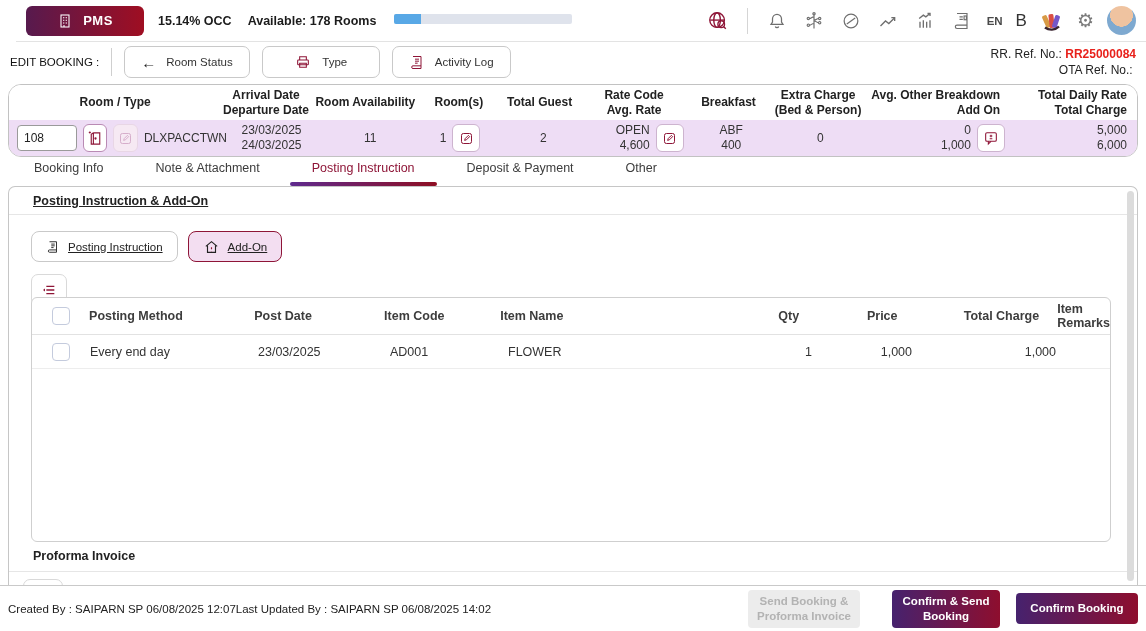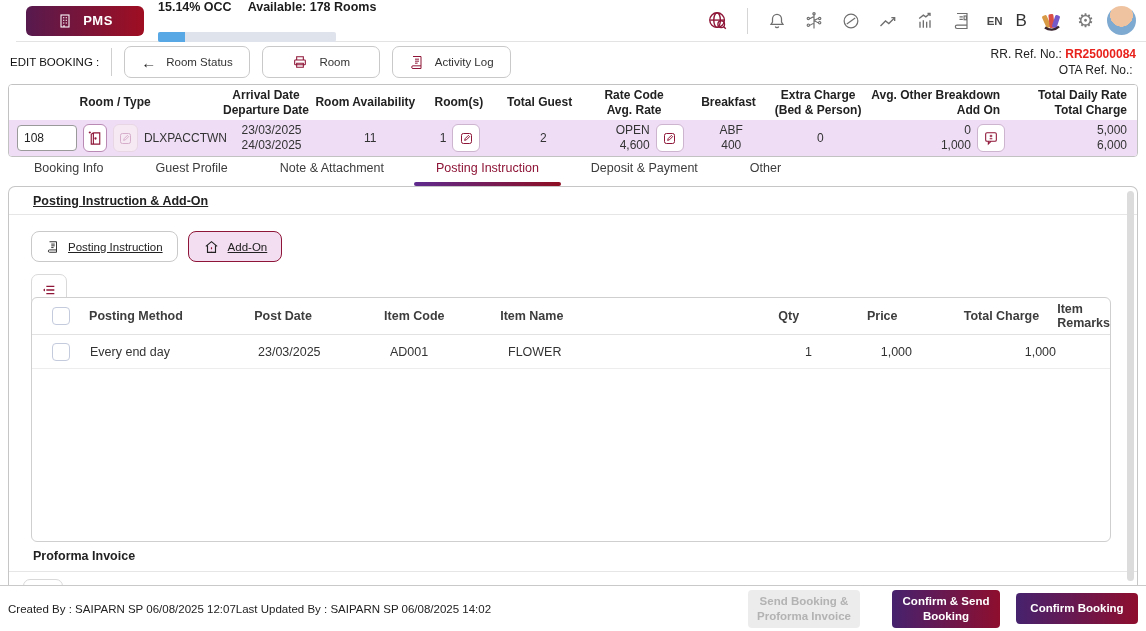--- a/index.html
+++ b/index.html
@@ -7,21 +7,21 @@
   body { font-family:"Liberation Sans", sans-serif; background:#fff; color:#222; overflow:hidden; }
   .screen { position:relative; width:1146px; height:631px; background:#fff; }
 
   
   .topbar { position:absolute; top:0; left:0; right:0; height:42px; background:#fff;
             border-bottom:1px solid #e3e3e3; display:flex; align-items:center; justify-content:space-between; padding:0 10px;margin-left:16px; }
   .topbar-left { display:flex; align-items:center; gap:14px; }
   .pms-badge { width:118px; height:30px; border-radius:6px; background:linear-gradient(90deg,#571a4e,#9f0e22);
                display:flex; align-items:center; justify-content:center; gap:10px; color:#fff; cursor:pointer; }
   .pms-badge span { font-size:13px; font-weight:bold; letter-spacing:.5px; }
-  .occ-block { display:flex; flex-direction:column; gap:18px; }
+  .occ-block { display:flex; flex-direction:row; gap:18px; }
   .occ-text { font-size:12.5px; font-weight:bold; color:#1c1c1c; display:flex; gap:16px; }
   .occ-track { width:178px; height:10px; background:#dfe3ec; border-radius:2px; overflow:hidden; }
   .occ-fill { height:100%; background:#58a8e6; }
 
   .topbar-right { display:flex; align-items:center; gap:13px; }
   .datetime { text-align:right; color:#8d8d8d; font-weight:bold; line-height:1.3; }
   .datetime .dt { font-size:13px; }
   .datetime .allday { font-size:12px; color:#9c9c9c; }
   .tb-divider { width:1px; height:26px; background:#d5d5d5; margin:0 4px; }
   .tb-icon { width:24px; height:24px; display:flex; align-items:center; justify-content:center; cursor:pointer; }
@@ -37,21 +37,21 @@
   .toolbar-left { display:flex; align-items:center; gap:12px; }
   .edit-label { font-size:11.5px; font-weight:normal; color:#111; }
   .tl-divider { width:1px; height:28px; background:#cfcfcf; }
   .tool-btn { height:32px; min-width:118px; padding:0 16px; border:1px solid #c9c9c9; border-radius:7px; background:#fff;
               display:flex; align-items:center; justify-content:center; gap:10px; font-size:11.5px; color:#333; cursor:pointer; }
   .back-arrow { font-size:15px; color:#222; }
   .refs { text-align:right; font-size:12px; color:#222; line-height:1.35; }
   .refs .red { color:#e8221c; font-weight:bold; }
 
   
-  .bk-table { position:absolute; top:84px; left:8px; right:8px; height:73px; border:1px solid #c2c2c2; border-radius:4px;
+  .bk-table { position:absolute; top:84px; left:8px; right:8px; height:73px; border:1px solid #c2c2c2; border-radius:13px;
               overflow:hidden; background:#fff; }
   .bk-row { display:flex; width:100%; }
   .bk-head { height:35px; align-items:center; background:#fff; }
   .bk-data { height:36px; align-items:center; background:#eeddf5; }
   .bk-col { font-size:12px; line-height:1.25; }
   .bk-head .bk-col { font-weight:bold; color:#222; text-align:center; }
   .bk-data .bk-col { color:#333; text-align:center; }
   .c-room { width:218px; } .c-dates { width:92px; } .c-avail { width:112px; } .c-rooms { width:80px; }
   .c-guest { width:86px; } .c-rate { width:108px; } .c-bf { width:86px; } .c-extra { width:98px; }
   .c-break { width:148px; } .c-total { width:130px; }
@@ -220,21 +220,21 @@
         <span class="back-arrow">←</span>
         <span>Room Status</span>
       </button>
       <button class="tool-btn">
         <span>
           <svg width="18" height="16" viewBox="0 0 24 24" fill="none" stroke="#8e1537" stroke-width="1.6">
             <rect x="4" y="9" width="16" height="7" rx="1"></rect>
             <path d="M7 9V4h10v5M7 14h10v6H7z"></path>
           </svg>
         </span>
-        <span>Room</span>
+        <span>Type</span>
       </button>
       <button class="tool-btn">
         <span>
           <svg width="16" height="17" viewBox="0 0 24 24" fill="none" stroke="#8e1537" stroke-width="1.5">
             <path d="M6 3h12v18H6a2 2 0 0 1 0-4h12"></path>
             <path d="M9 7h6M9 10h6M9 13h4"></path>
           </svg>
         </span>
         <span>Activity Log</span>
       </button>
@@ -339,21 +339,20 @@
       </div>
       <div class="bk-col c-total">
         <div>5,000</div>
         <div>6,000</div>
       </div>
     </div>
   </div>
 
   <nav class="tabs">
     <div class="tab">Booking Info</div>
-    <div class="tab">Guest Profile</div>
     <div class="tab">Note &amp; Attachment</div>
     <div class="tab active">Posting Instruction</div>
     <div class="tab">Deposit &amp; Payment</div>
     <div class="tab">Other</div>
   </nav>
 
   <section class="panel">
     <h2 class="panel-title">Posting Instruction &amp; Add-On</h2>
     <hr class="panel-hr">
 

